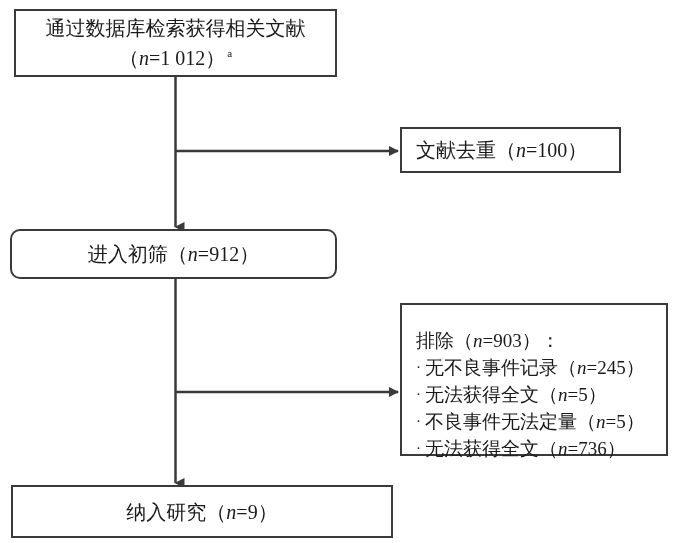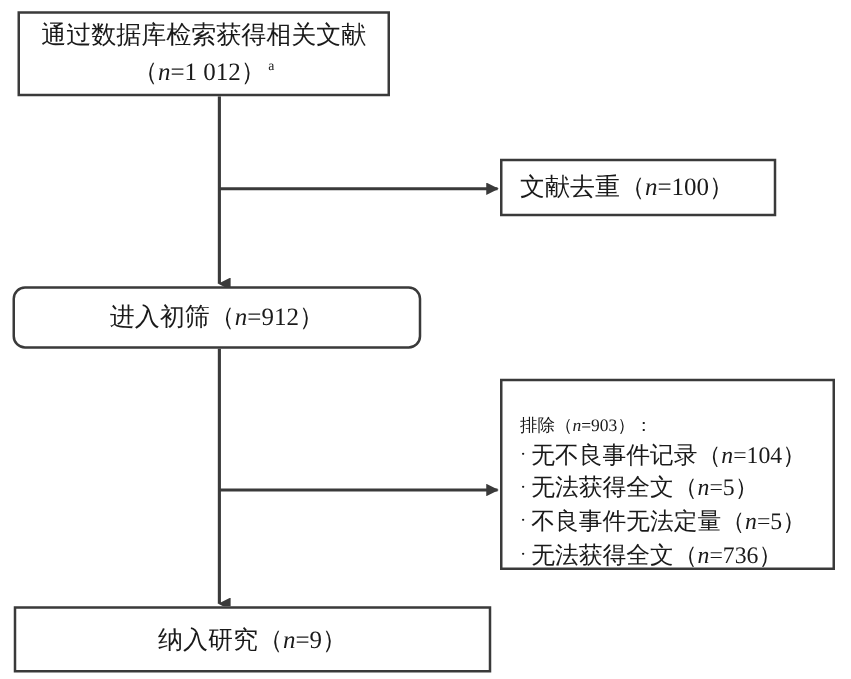--- a/index.html
+++ b/index.html
@@ -37,33 +37,33 @@
     font-style: italic;
   }
   .sup {
     font-size: 11px;
     vertical-align: super;
     font-style: normal;
     margin-left: 2px;
   }
 
   
-  #node-search  { left: 14px;  top: 9px;   width: 298px; height: 68px; }
+  #node-search  { left: 14px;  top: 9px;   width: 323px; height: 68px; }
   #node-dedup   { left: 400px; top: 127px; width: 221px; height: 46px; padding-left: 14px; }
   #node-screen  { left: 10px;  top: 229px; width: 327px; height: 50px; border-radius: 10px; }
   #node-exclude { left: 400px; top: 303px; width: 268px; height: 153px; padding-left: 14px; }
   #node-include { left: 11px;  top: 485px; width: 382px; height: 53px; }
 
   .node-text {
     font-size: 20px;
     line-height: 1.5;
     white-space: nowrap;
   }
   .excl-head {
-    font-size: 14px;
+    font-size: 19px;
     line-height: 1.42;
     white-space: nowrap;
     margin-top: 32px;
   }
   .excl-item {
     font-size: 19px;
     line-height: 1.42;
     white-space: nowrap;
   }
   .bullet {
@@ -124,21 +124,21 @@
       <span>进入初筛</span><span>（</span><span class="ital">n</span><span>=912</span><span>）</span>
     </div>
   </div>
 
   <div class="node left" id="node-exclude">
     <div class="excl-head">
       <span>排除</span><span>（</span><span class="ital">n</span><span>=903</span><span>）：</span>
     </div>
 
     <div class="excl-item">
-      <span class="bullet">·</span><span>无不良事件记录</span><span>（</span><span class="ital">n</span><span>=104</span><span>）</span>
+      <span class="bullet">·</span><span>无不良事件记录</span><span>（</span><span class="ital">n</span><span>=245</span><span>）</span>
     </div>
 
     <div class="excl-item">
       <span class="bullet">·</span><span>无法获得全文</span><span>（</span><span class="ital">n</span><span>=5</span><span>）</span>
     </div>
 
     <div class="excl-item">
       <span class="bullet">·</span><span>不良事件无法定量</span><span>（</span><span class="ital">n</span><span>=5</span><span>）</span>
     </div>
 

